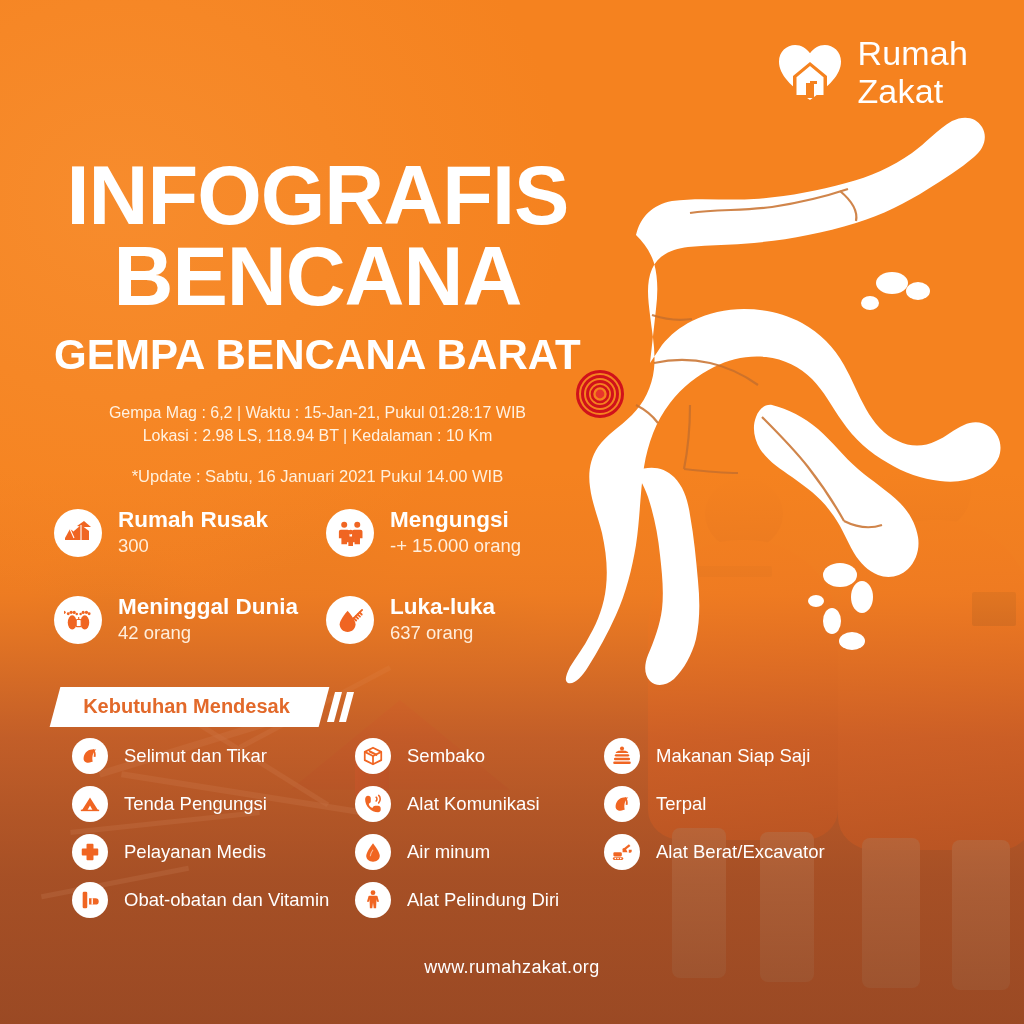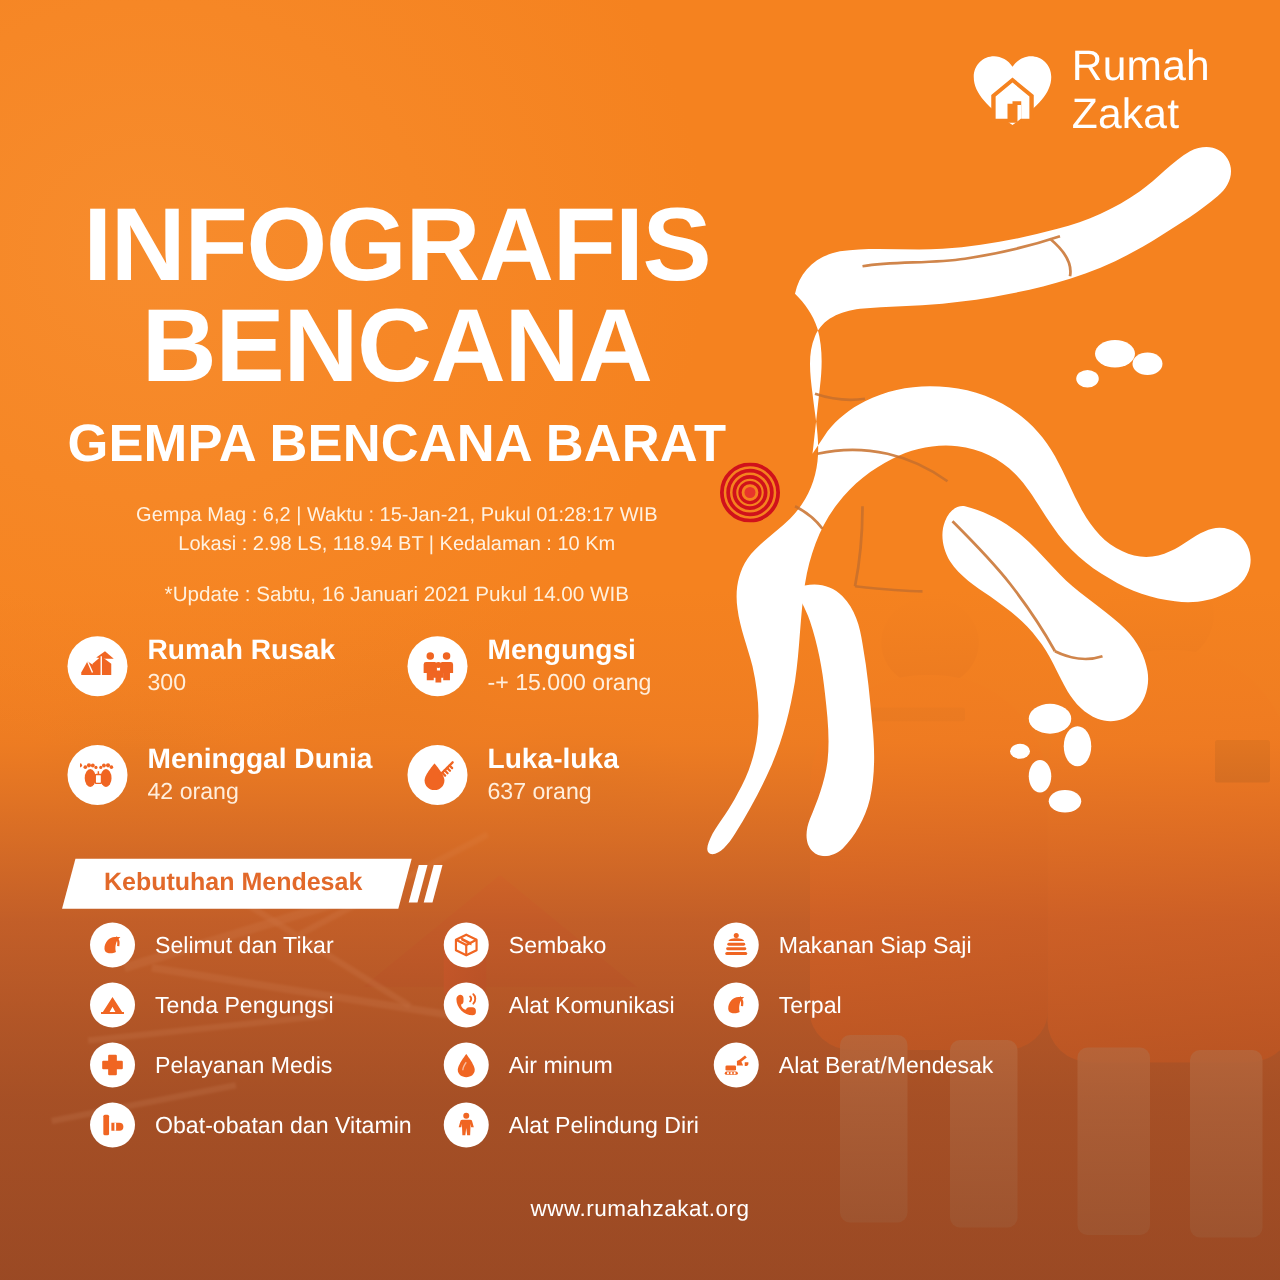--- a/index.html
+++ b/index.html
@@ -123,21 +123,21 @@
   }
   .banner-plate span { display:inline-block; transform:skewX(15deg); }
   .slash { width:7px; height:30px; background:#fff; transform:skewX(-15deg); margin-left:7px; }
   .slash.s2 { margin-left:5px; }
 
   
   .needs { position:absolute; left:72px; top:735px; width:900px; }
   .need-col { position:absolute; top:0;text-align:right; }
   .need-col.a { left:0; width:290px; }
   .need-col.b { left:283px; width:250px; }
-  .need-col.c { left:499px; width:330px; }
+  .need-col.c { left:532px; width:330px; }
   .need {
     display:flex; align-items:center; gap:16px; height:42px; margin-bottom:6px;
   }
   .need-ic {
     width:36px; height:36px; border-radius:50%; background:#fff;
     display:flex; align-items:center; justify-content:center; flex:0 0 36px;
   }
   .need-t { color:#fff; font-size:18.5px; white-space:nowrap; }
 
   
@@ -534,20 +534,20 @@
               <path d="M19.4,9.6 h3.2 v1.6 a1.6,1.6 0 0 1 -1.6,1.6 h-1.6 Z"></path>
               <rect x="2" y="17.6" width="11.4" height="3" rx="1.5"></rect>
             </g>
             <g fill="#ffffff">
               <circle cx="4.8" cy="19.1" r="0.9"></circle>
               <circle cx="7.7" cy="19.1" r="0.9"></circle>
               <circle cx="10.6" cy="19.1" r="0.9"></circle>
             </g>
           </svg>
         </div>
-        <div class="need-t">Alat Berat/Mendesak</div>
+        <div class="need-t">Alat Berat/Excavator</div>
       </div>
     </div>
   </div>
 
   <div class="footer">www.rumahzakat.org</div>
 
 </div>
 
 </body></html>

